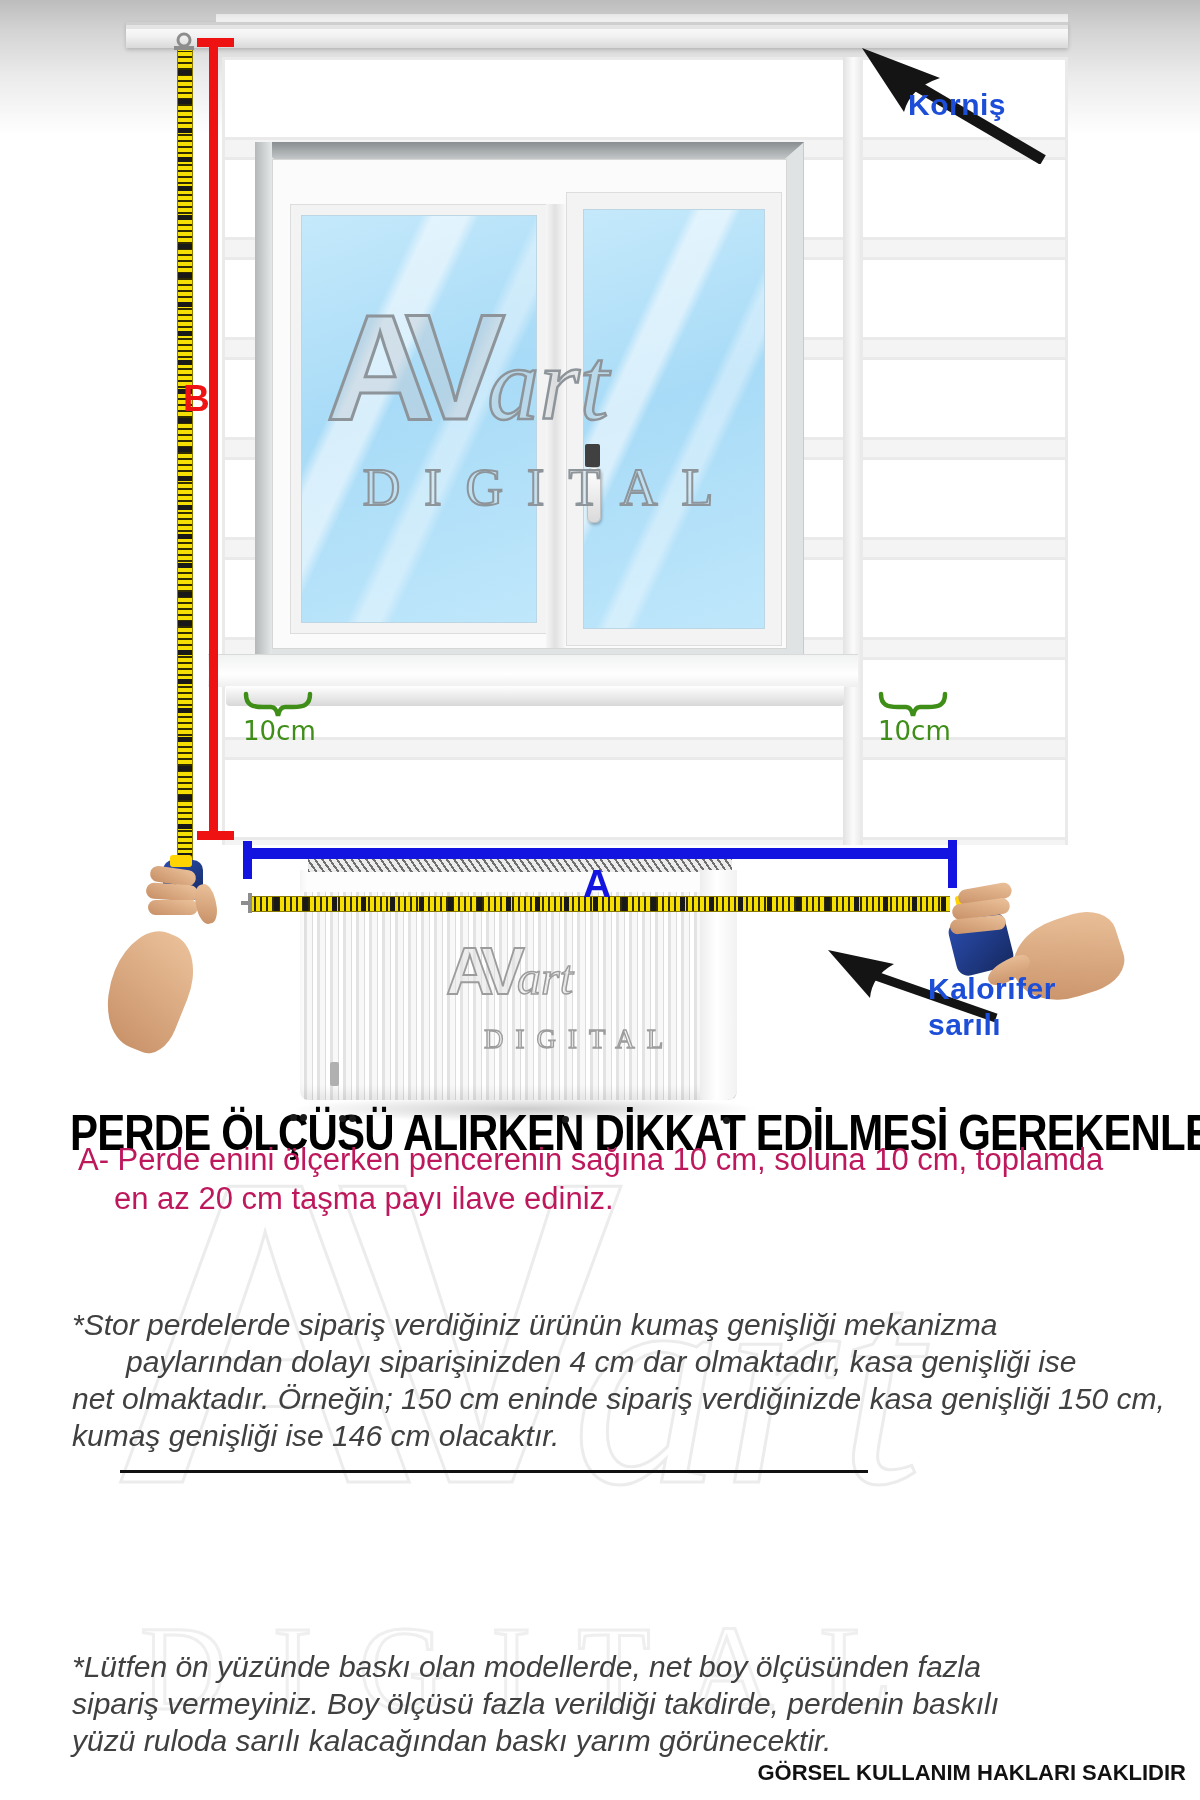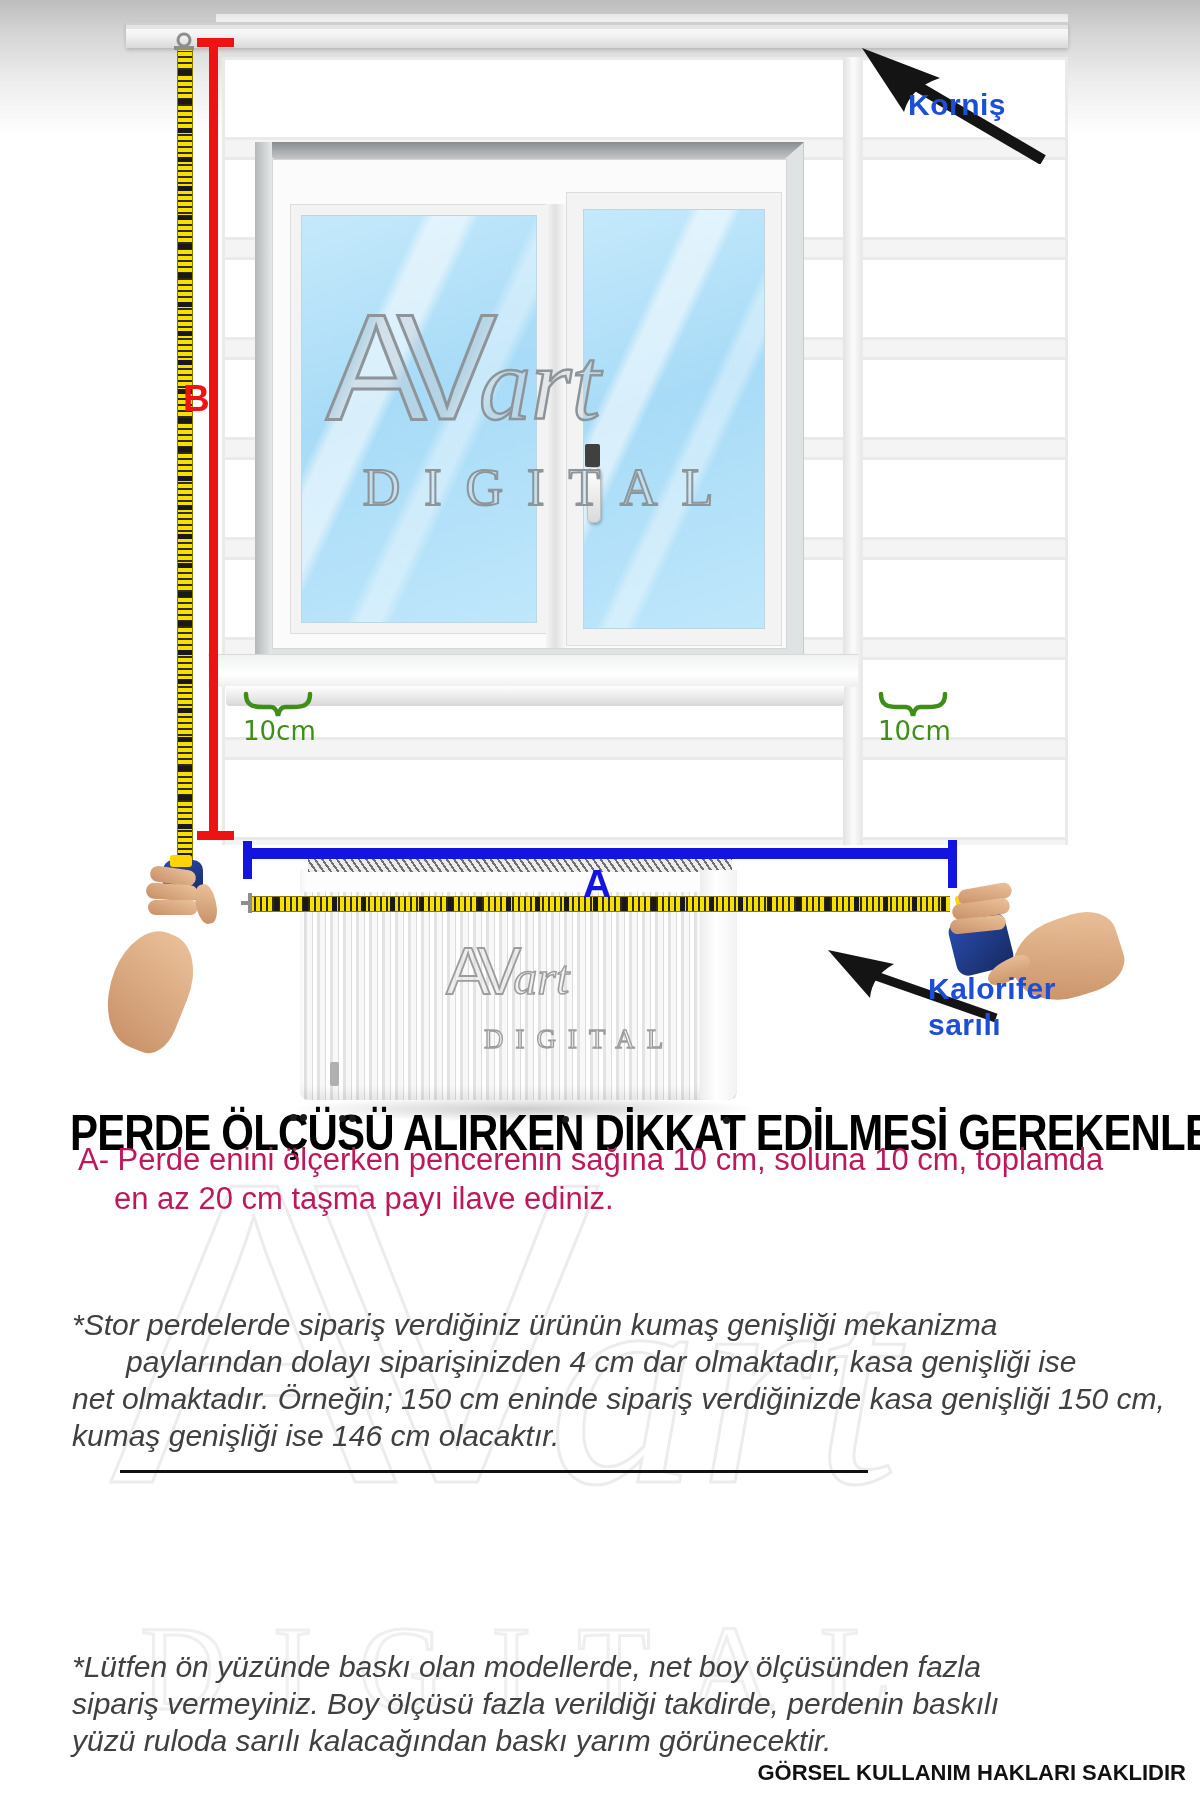--- a/index.html
+++ b/index.html
@@ -41,21 +41,21 @@
     border:1px solid #bcd6e4;}
   .glass-l{left:10px;top:10px;width:234px;height:406px;}
   .glass-r{left:16px;top:16px;width:180px;height:418px;}
   .mullion{left:546px;top:204px;width:20px;height:444px;
     background:linear-gradient(90deg,#f6f6f6,#e1e1e1 45%,#fafafa);}
   .lock{left:585px;top:444px;width:15px;height:23px;background:#404040;border-radius:2px;}
   .handle{left:587px;top:467px;width:12px;height:54px;background:linear-gradient(180deg,#ffffff,#dadada);
     border:1px solid #c0c0c0;border-radius:6px;box-shadow:1px 2px 3px rgba(0,0,0,.25);}
 
   
-  .wm .av{font-weight:normal;letter-spacing:-0.12em;}
+  .wm .av{font-weight:bold;letter-spacing:-0.12em;}
   .wm .art{font-family:"Liberation Serif",serif;font-style:italic;}
   .wm-win-av{left:326px;top:292px;font-size:150px;line-height:1;color:rgba(195,201,207,.42);
     -webkit-text-stroke:3px #8d949a;z-index:15;}
   .wm-win-av .art{font-size:104px;color:rgba(205,210,214,.38);-webkit-text-stroke:2.5px #8d949a;}
   .wm-win-digital{left:338px;top:458px;width:424px;text-align:center;font-family:"Liberation Serif",serif;
     font-size:52px;letter-spacing:24px;color:rgba(222,226,229,.35);-webkit-text-stroke:2px #8d949a;z-index:15;}
   .wm-rad-av{left:446px;top:938px;font-size:66px;line-height:1;color:rgba(225,225,225,.5);
     -webkit-text-stroke:1.8px #9c9c9c;z-index:26;}
   .wm-rad-av .art{font-size:48px;color:rgba(230,230,230,.45);-webkit-text-stroke:1.5px #9c9c9c;}
   .wm-rad-digital{left:484px;top:1024px;font-family:"Liberation Serif",serif;font-size:27px;

